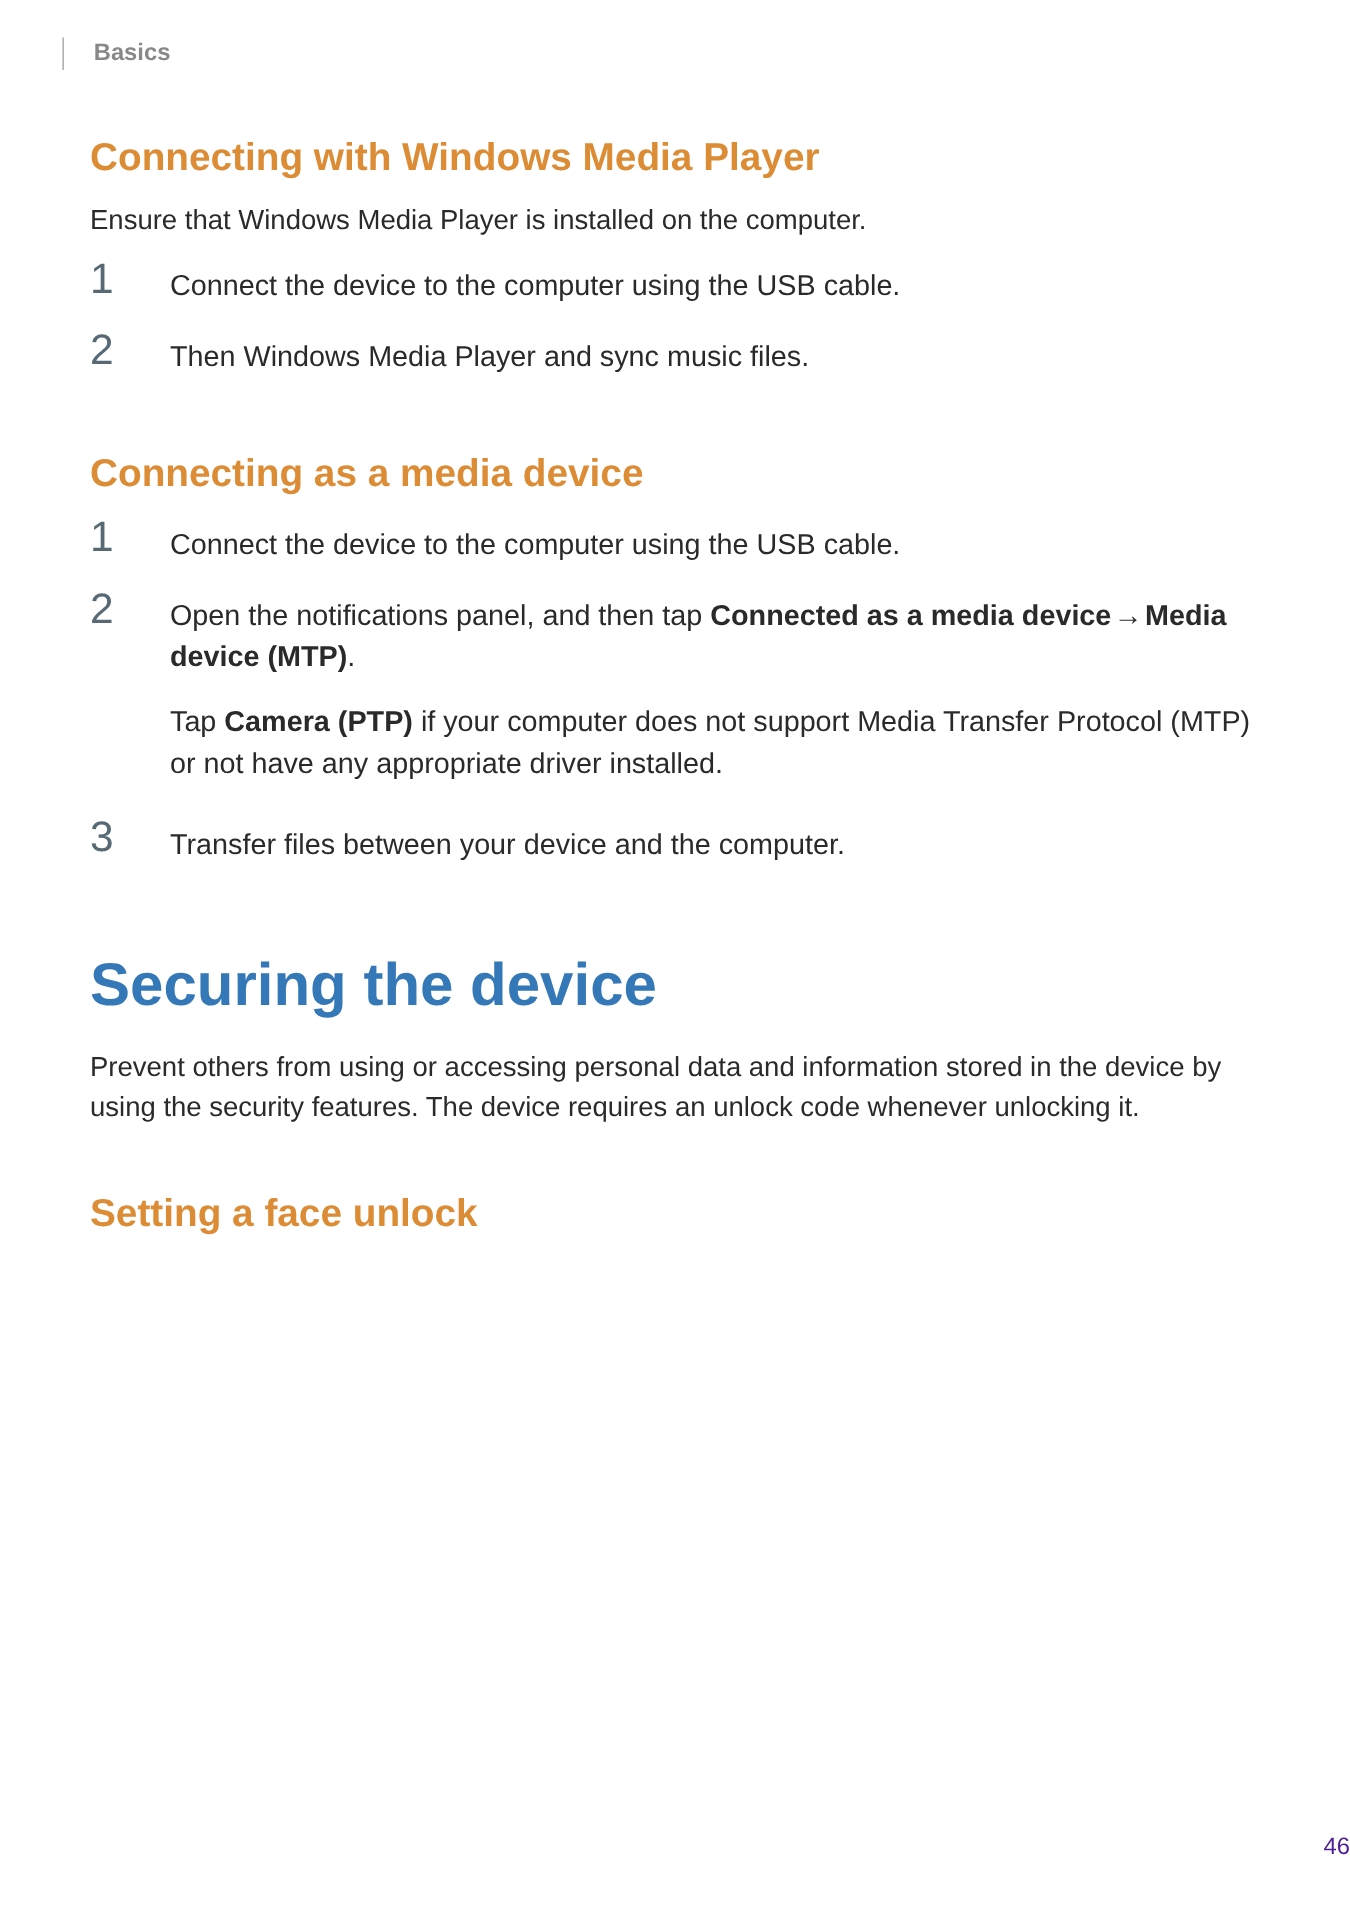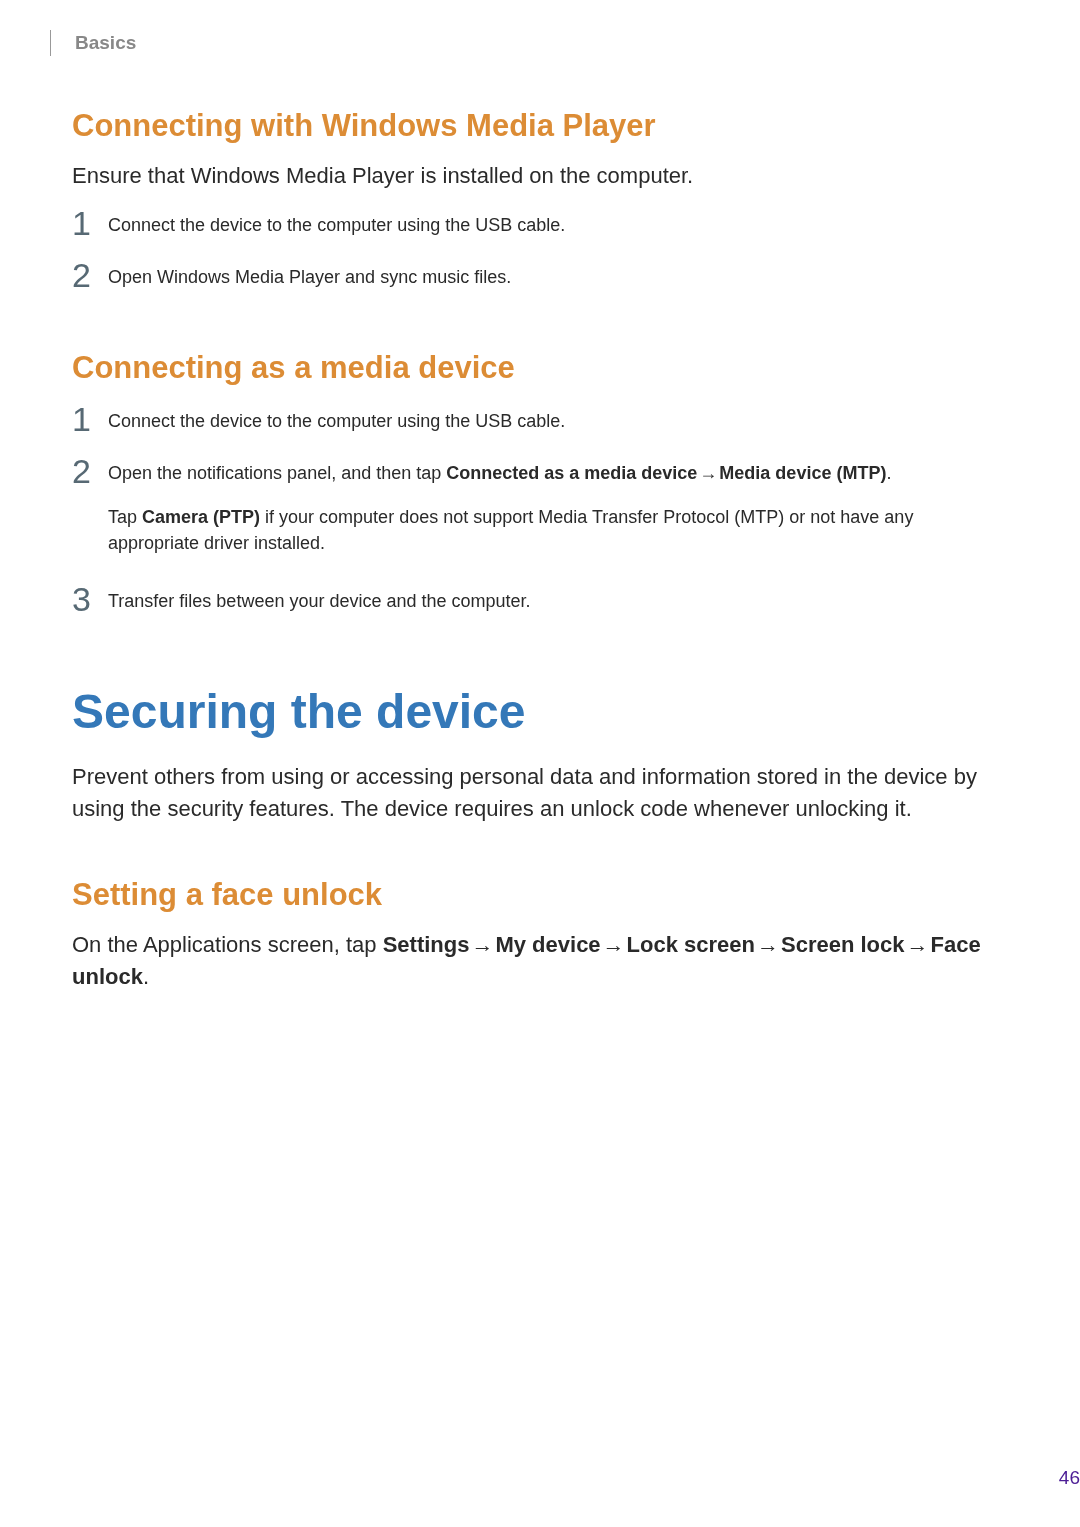--- a/index.html
+++ b/index.html
@@ -65,24 +65,25 @@
     .list-number {
       font-size: 34px;
       font-weight: 400;
       color: #576974;
       min-width: 36px;
       line-height: 1;
       margin-top: -4px;
     }
     .list-content {
       flex: 1;
-      font-size: 18px;
+      font-size: 23px;
       line-height: 1.45;
       color: #2a2a2a;
       padding-top: 2px;
+      margin-left: 28px;
     }
     .sub-para {
       margin-top: 18px;
     }
     .bold {
       font-weight: 600;
     }
     .arrow {
       display: inline-block;
       margin: 0 2px;
@@ -112,21 +113,21 @@
   <h2>Connecting with Windows Media Player</h2>
   <p class="body-text">Ensure that Windows Media Player is installed on the computer.</p>
 
   <ul class="numbered-list">
     <li>
       <span class="list-number">1</span>
       <span class="list-content">Connect the device to the computer using the USB cable.</span>
     </li>
     <li>
       <span class="list-number">2</span>
-      <span class="list-content">Open Windows Media Player and sync music files.</span>
+      <span class="list-content">Then Windows Media Player and sync music files.</span>
     </li>
   </ul>
 
   <div class="section-gap"></div>
 
   <h2>Connecting as a media device</h2>
 
   <ul class="numbered-list" style="margin-top:20px;">
     <li>
       <span class="list-number">1</span>
@@ -146,19 +147,16 @@
       <span class="list-content">Transfer files between your device and the computer.</span>
     </li>
   </ul>
 
   <h1>Securing the device</h1>
   <p class="body-text">Prevent others from using or accessing personal data and information stored in the device by using the security features. The device requires an unlock code whenever unlocking it.</p>
 
   <div class="section-gap"></div>
 
   <h2>Setting a face unlock</h2>
-  <p class="body-text">
-    <span>On the Applications screen, tap </span><span class="bold">Settings</span><span class="arrow"> → </span><span class="bold">My device</span><span class="arrow"> → </span><span class="bold">Lock screen</span><span class="arrow"> → </span><span class="bold">Screen lock</span><span class="arrow"> → </span><span class="bold">Face unlock</span><span>.</span>
-  </p>
 
 </div>
 
 <div class="page-number">46</div>
 
 </body></html>

